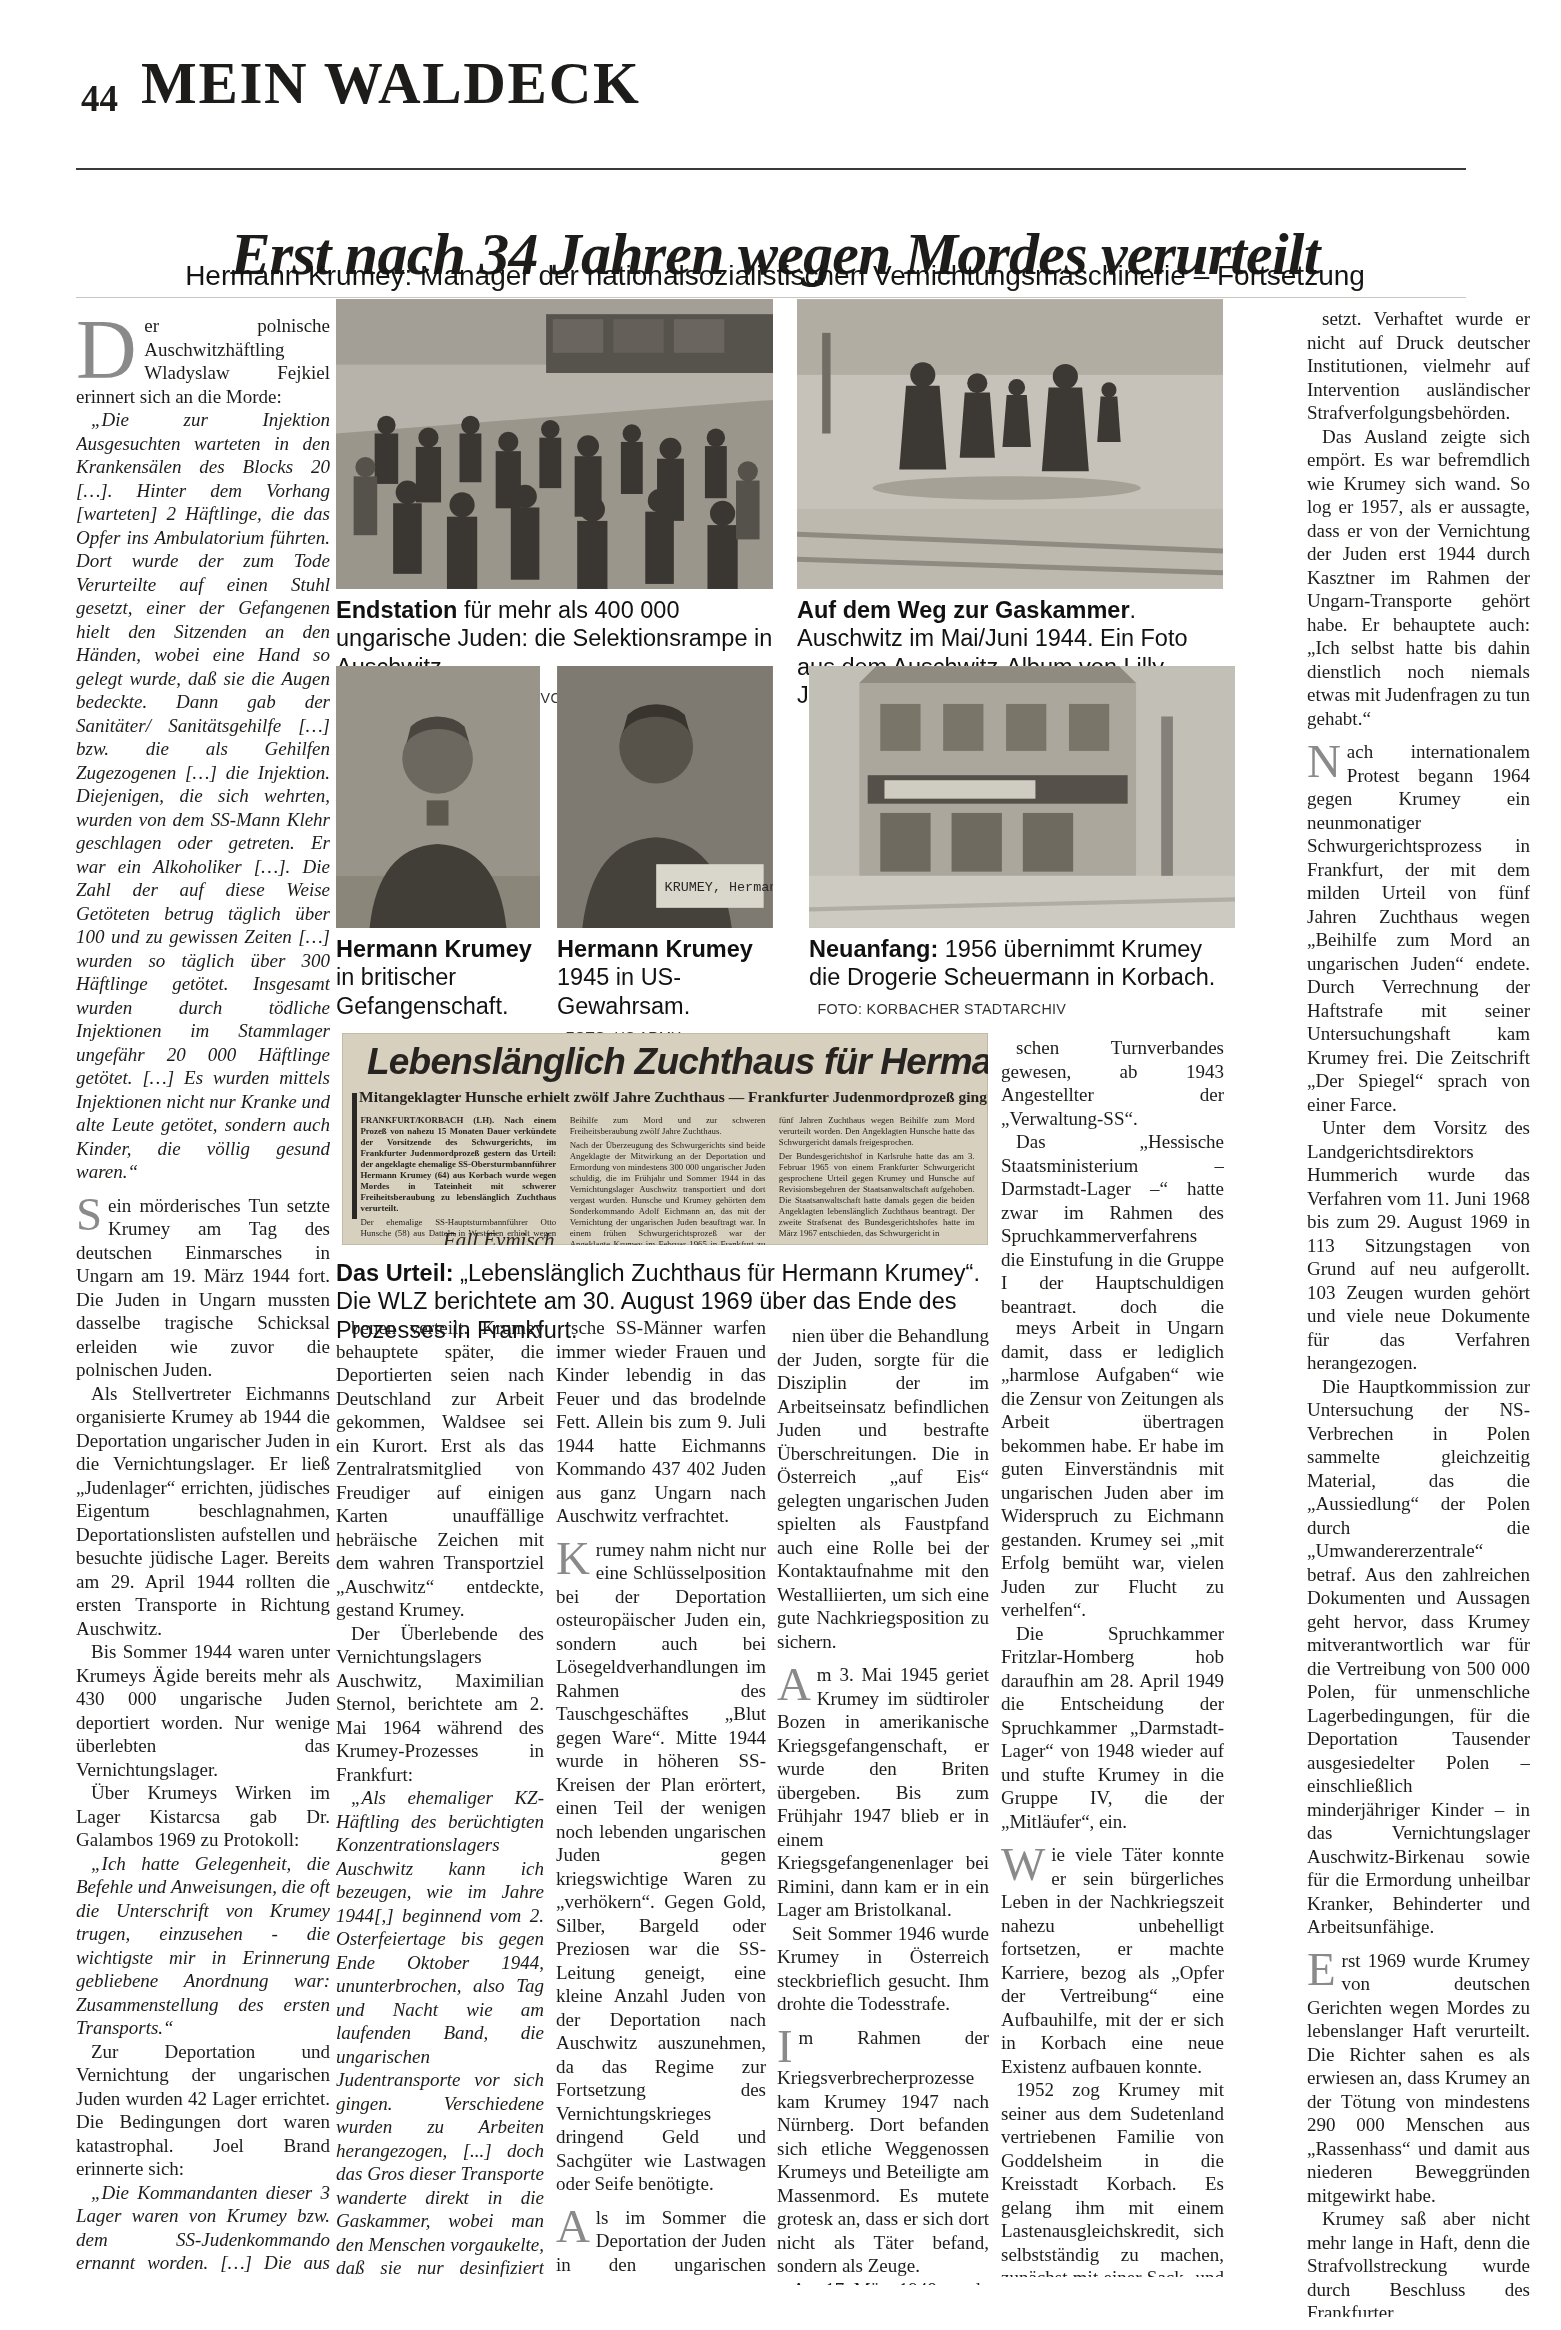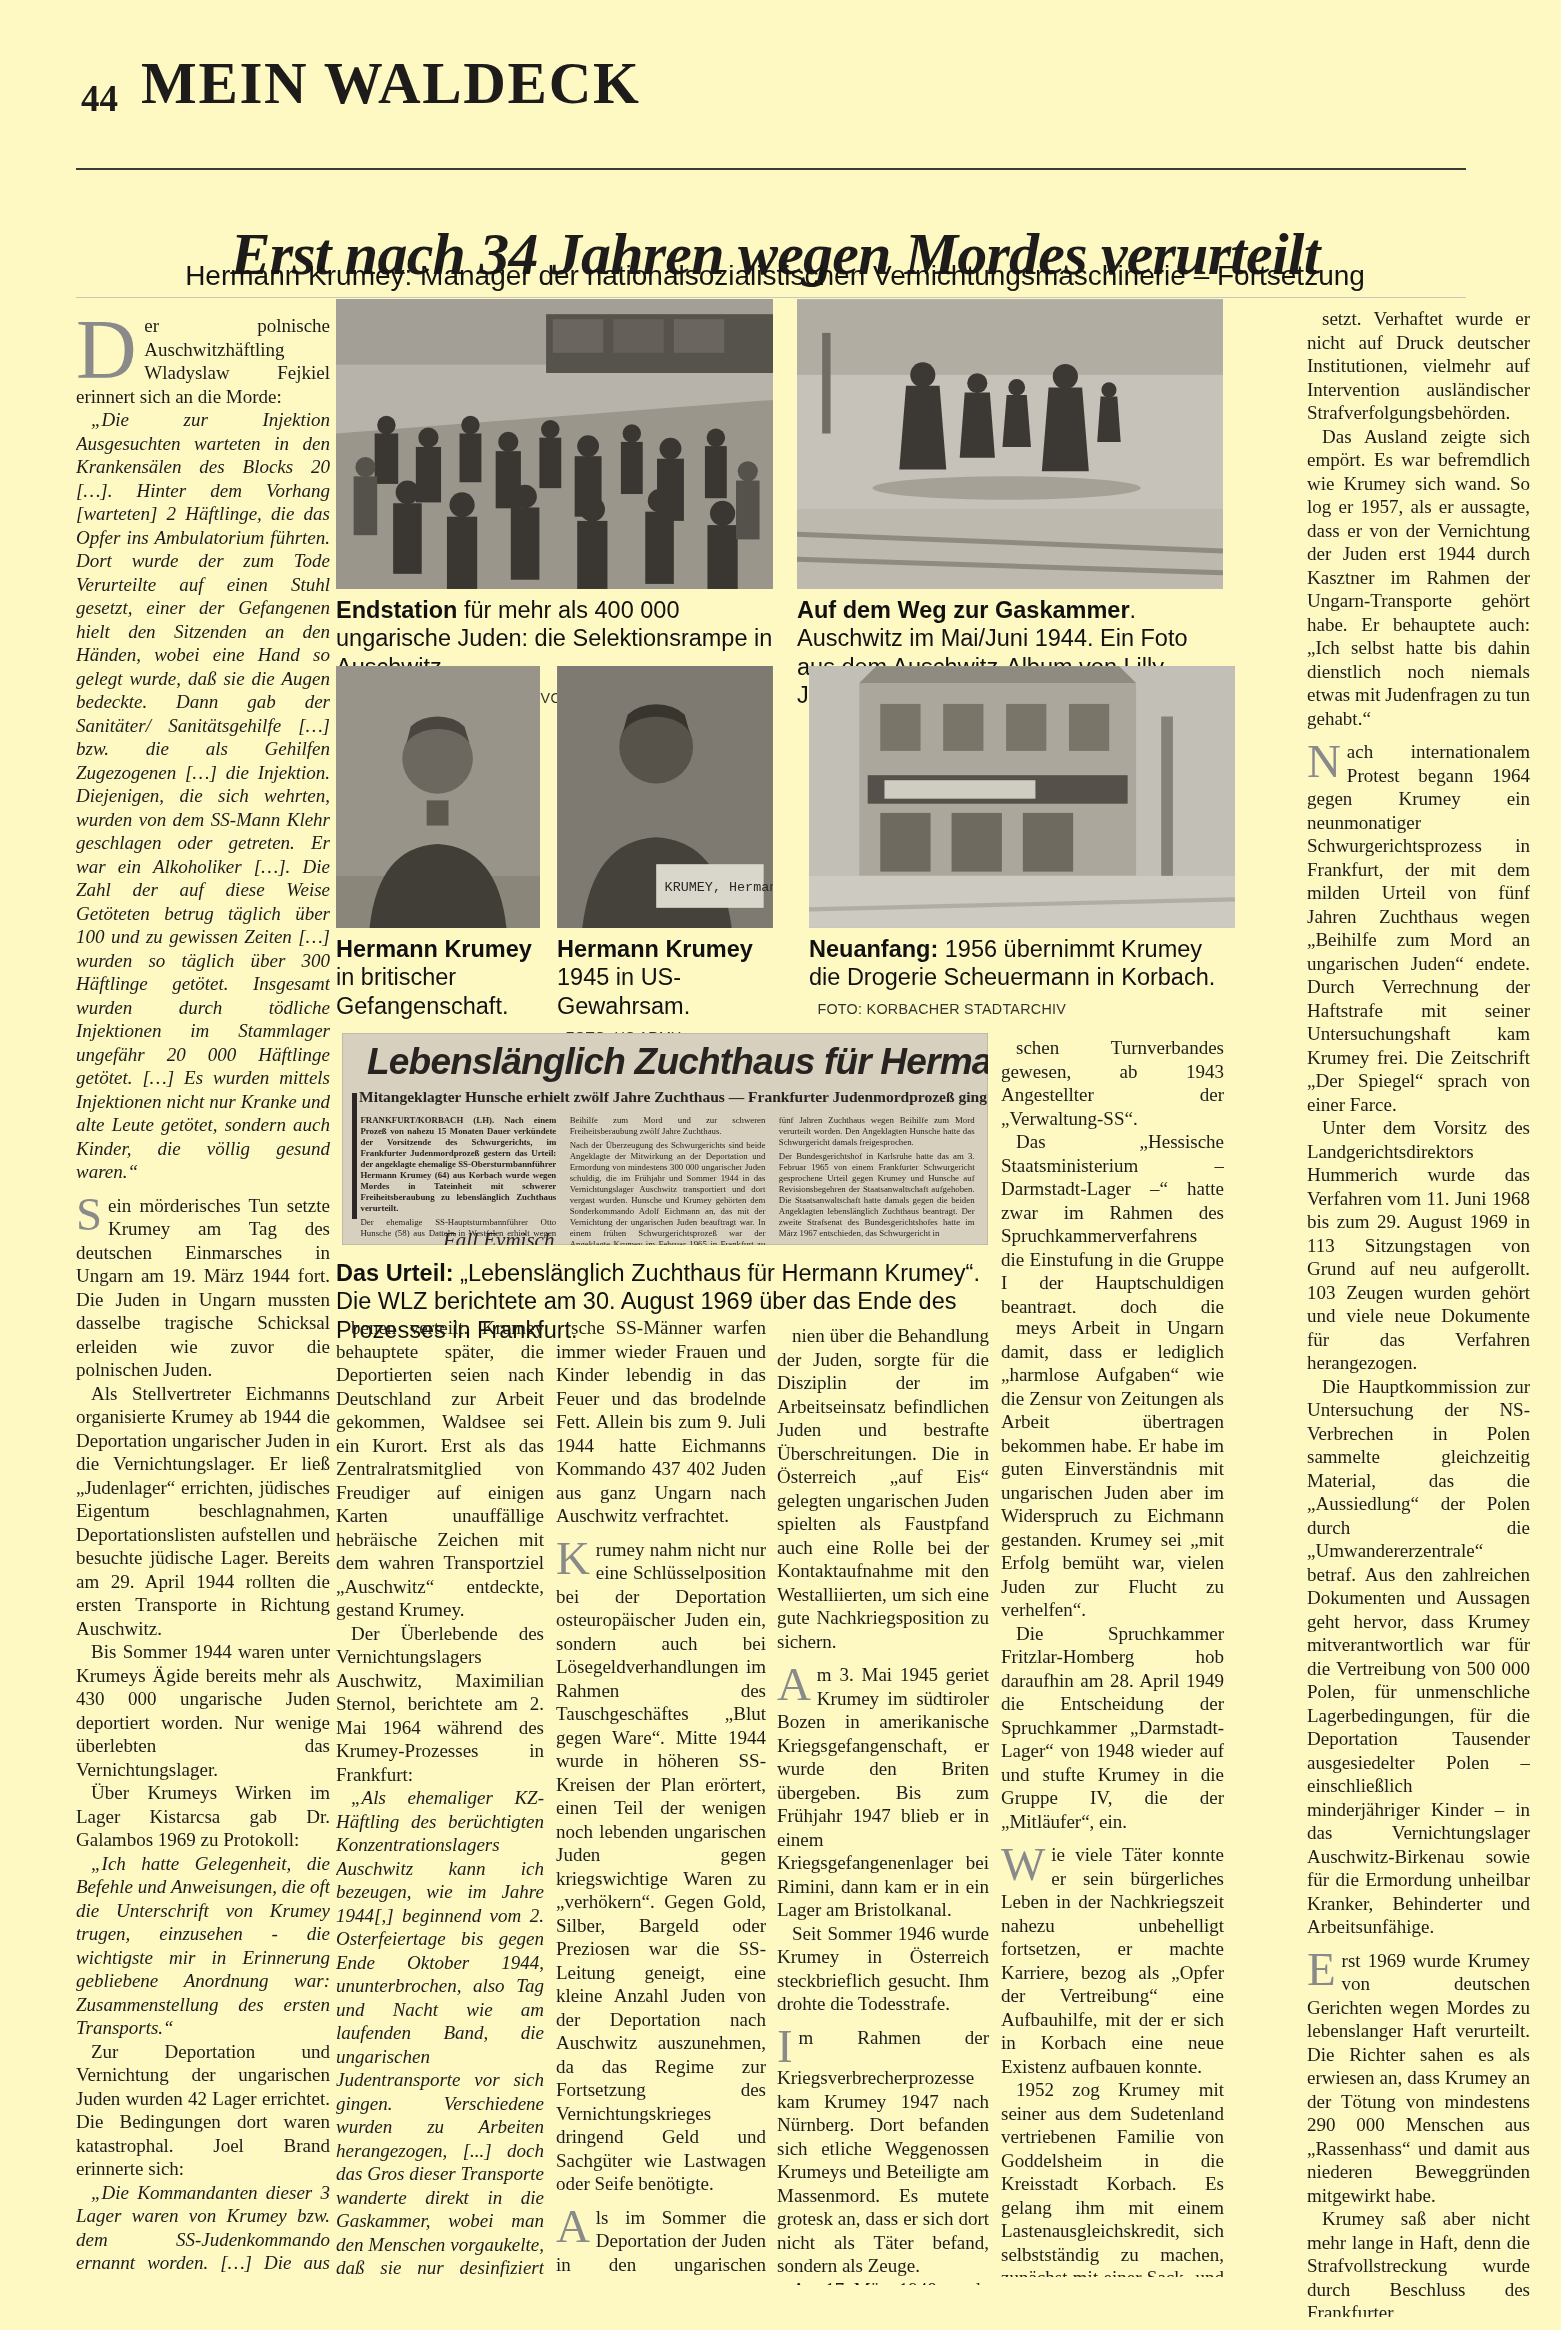--- a/index.html
+++ b/index.html
@@ -1,16 +1,16 @@
 <!DOCTYPE html>
 <html lang="de" style="font-size:13.4px"><head>
 <meta charset="utf-8">
 <style>
   html,body{margin:0;padding:0;background:#e9e8e4;}
-  .page{position:relative;width:1561px;height:2330px;margin:0 auto;background:#fef9c3;overflow:hidden;
+  .page{position:relative;width:1561px;height:2330px;margin:0 auto;background:#ffffff;overflow:hidden;
         font-family:"Liberation Serif",serif;color:#1d1c1a;}
   
   .mast-num{position:absolute;left:81px;top:77px;font-size:37px;font-weight:bold;}
   .mast-title{position:absolute;left:141px;top:49px;font-size:59px;font-weight:bold;letter-spacing:1.7px;}
   .rule-top{position:absolute;left:76px;top:168px;width:1390px;height:1.7px;background:#3a3a38;}
   
   .headline{position:absolute;left:84px;top:180px;width:1382px;text-align:center;
             font-size:60px;font-style:italic;font-weight:bold;letter-spacing:-0.8px;white-space:nowrap;}
   .subhead{position:absolute;left:84px;top:260px;width:1382px;text-align:center;
            font-family:"Liberation Sans",sans-serif;font-size:28px;color:#141413;}

